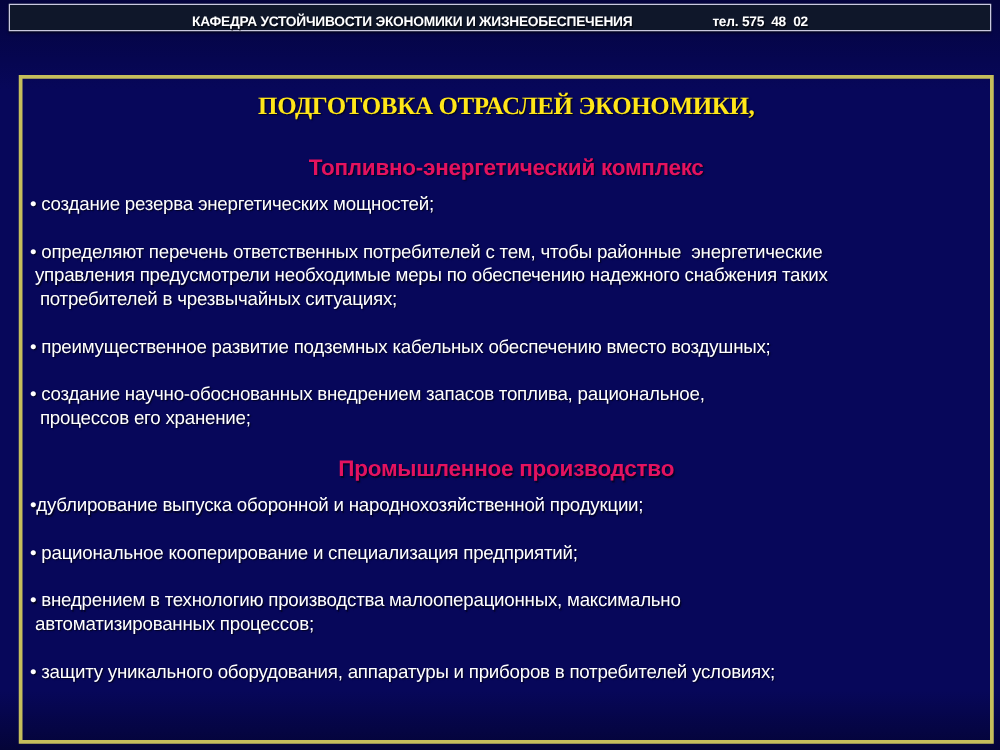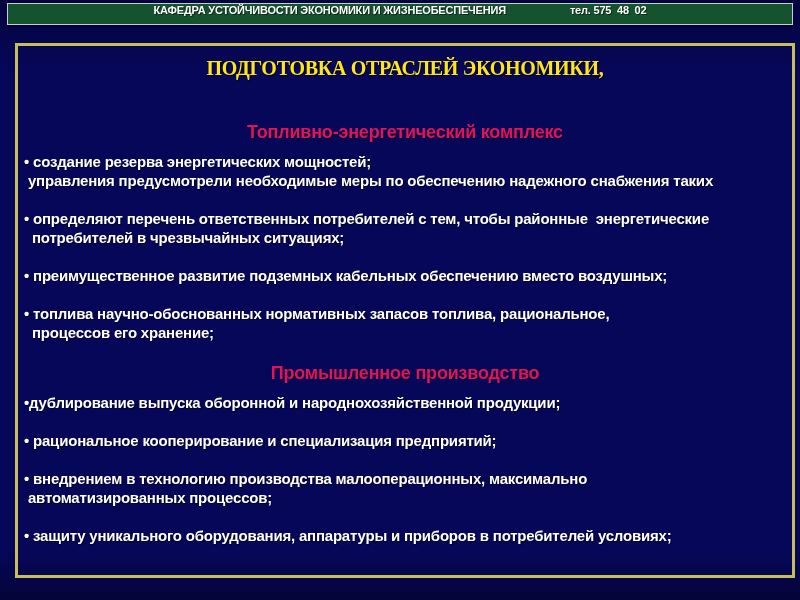--- a/index.html
+++ b/index.html
@@ -4,50 +4,50 @@
 <style>
   html,body{margin:0;padding:0;}
   body{
     width:800px;height:600px;overflow:hidden;position:relative;
     background:linear-gradient(180deg,#04043e 0%,#07075a 12%,#07075a 92%,#040438 100%);
     font-family:"Liberation Sans","DejaVu Sans",sans-serif;
   }
   
   .header-bar{
     position:absolute;left:7px;top:3px;width:784px;height:20px;
-    background:#14532d;border:1px solid #c9c9e0;
-    display:flex;align-items:flex-start;justify-content:center;gap:64px;
+    background:#0f172a;border:1px solid #c9c9e0;
+    display:flex;align-items:flex-end;justify-content:center;gap:64px;
     box-shadow:0 1px 2px rgba(0,0,0,0.6);
   }
   .header-bar span{
     color:#ffffff;font-weight:bold;font-size:11px;letter-spacing:-0.2px;
     white-space:pre;text-shadow:1px 1px 0 rgba(0,0,0,0.5);
   }
   
   .content-box{
-    position:absolute;left:15px;top:43px;width:762px;height:529px;
+    position:absolute;left:15px;top:60px;width:762px;height:529px;
     border:3px solid #c5be5c;background:#07075600;
     padding:0 6px;box-sizing:content-box;
   }
   .slide-title{
     text-align:center;padding-top:9px;
     color:#ffe619;font-family:"Liberation Serif","DejaVu Serif",serif;
     font-weight:bold;font-size:20px;line-height:26px;letter-spacing:-0.3px;
     text-shadow:1px 1px 1px rgba(0,0,0,0.7);
   }
   .slide-title div{white-space:pre;}
   .section-heading{
     text-align:center;color:#e3125f;font-weight:bold;font-size:18px;
     line-height:22px;white-space:pre;letter-spacing:-0.2px;
     text-shadow:1px 1px 1px rgba(0,0,0,0.6);
   }
-  .heading-tek{margin-top:40px;}
+  .heading-tek{margin-top:25px;}
   .heading-prom{margin-top:20px;}
   .body-line{
-    color:#ffffff;font-weight:bold;font-size:15px;line-height:19px;
+    color:#ffffff;font-weight:normal;font-size:15px;line-height:19px;
     white-space:pre;letter-spacing:-0.2px;
     text-shadow:1px 1px 1px rgba(0,0,0,0.65);
   }
   .first-after-heading{margin-top:9px;}
   .gap{margin-top:19px;}
 </style>
 </head>
 <body>
 
 <div class="header-bar">
@@ -56,25 +56,25 @@
 </div>
 
 <div class="content-box">
   <div class="slide-title">
     <div>ПОДГОТОВКА ОТРАСЛЕЙ ЭКОНОМИКИ,</div>
   </div>
 
   <div class="section-heading heading-tek">Топливно-энергетический комплекс</div>
 
   <div class="body-line first-after-heading">• создание резерва энергетических мощностей;</div>
+  <div class="body-line gap">• определяют перечень ответственных потребителей с тем, чтобы районные  энергетические</div>
   <div class="body-line"> управления предусмотрели необходимые меры по обеспечению надежного снабжения таких</div>
-  <div class="body-line gap">• определяют перечень ответственных потребителей с тем, чтобы районные  энергетические</div>
   <div class="body-line">  потребителей в чрезвычайных ситуациях;</div>
   <div class="body-line gap">• преимущественное развитие подземных кабельных обеспечению вместо воздушных;</div>
-  <div class="body-line gap">• топлива научно-обоснованных нормативных запасов топлива, рациональное,</div>
+  <div class="body-line gap">• создание научно-обоснованных внедрением запасов топлива, рациональное,</div>
   <div class="body-line">  процессов его хранение;</div>
 
   <div class="section-heading heading-prom">Промышленное производство</div>
 
   <div class="body-line first-after-heading">•дублирование выпуска оборонной и народнохозяйственной продукции;</div>
   <div class="body-line gap">• рациональное кооперирование и специализация предприятий;</div>
   <div class="body-line gap">• внедрением в технологию производства малооперационных, максимально</div>
   <div class="body-line"> автоматизированных процессов;</div>
   <div class="body-line gap">• защиту уникального оборудования, аппаратуры и приборов в потребителей условиях;</div>
 </div>

